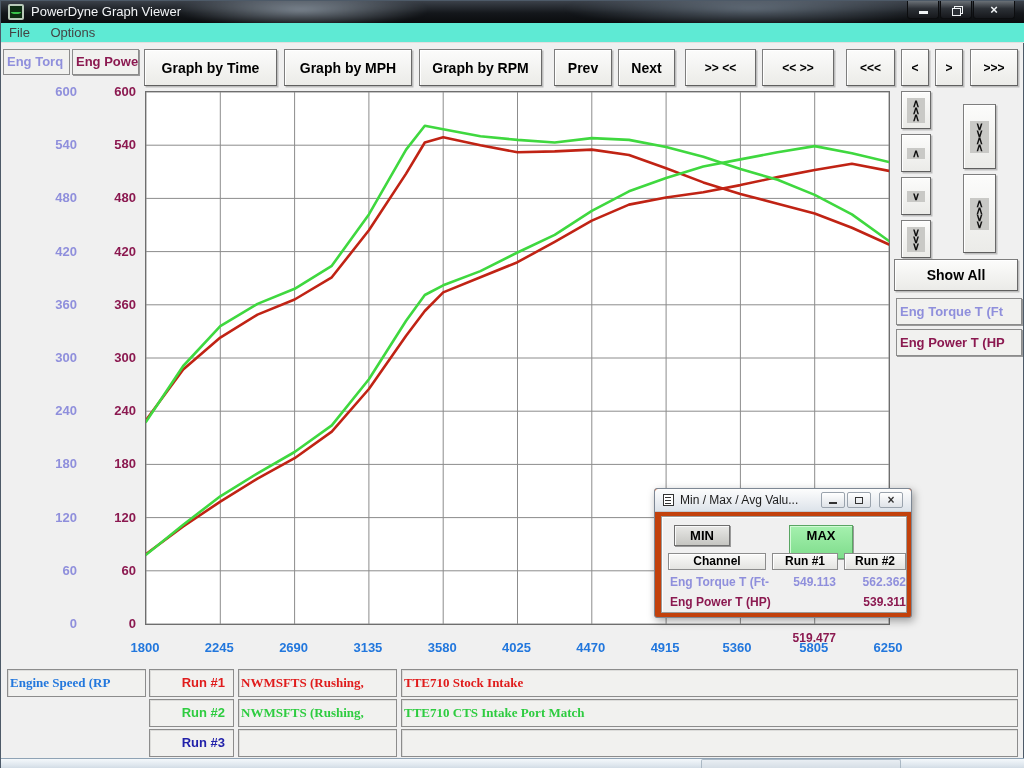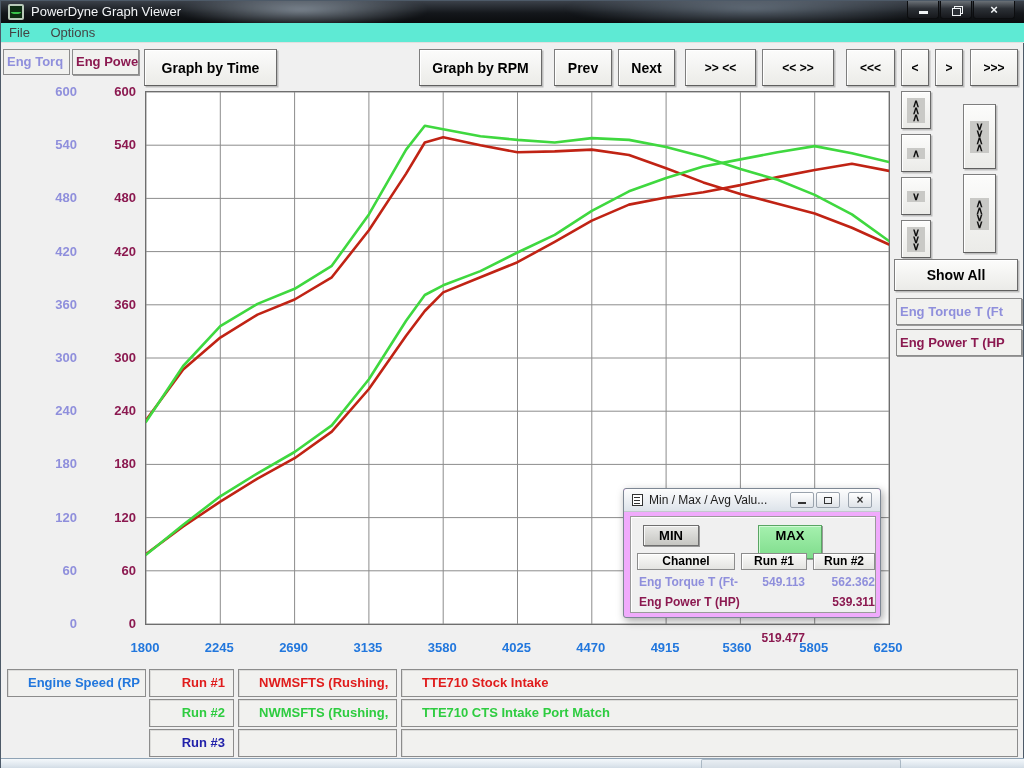--- a/index.html
+++ b/index.html
@@ -62,22 +62,22 @@
 
   
   .chev-stack { display:flex; flex-direction:column; align-items:center; justify-content:center;
     background:#c9c9c6; padding:2px 5px; }
   .chev { font-size:11px; line-height:7px; font-weight:bold; color:#111; }
   .side-label { position:absolute; border:1px solid #8c8c8c; background:#f1f1ef;
     box-shadow:1px 1px 0 #9a9a9a; font-weight:bold; font-size:13px; line-height:25px;
     padding-left:3px; overflow:hidden; white-space:nowrap; }
 
   
-  #minmax-win { position:absolute; left:622px; top:487px; width:258px; height:130px;
-    background:#f0abfc; border:1px solid #7d8794; border-radius:3px;
+  #minmax-win { position:absolute; left:653px; top:487px; width:258px; height:130px;
+    background:#c2410c; border:1px solid #7d8794; border-radius:3px;
     box-shadow:2px 3px 8px rgba(0,0,0,.35); z-index:20;padding-left:28px; }
   #minmax-title { position:absolute; left:0; top:0; width:100%; height:23px;
     background:linear-gradient(180deg,#fdfdfd,#dde3ea); border-bottom:1px solid #c2c8cf;
     border-radius:3px 3px 0 0; }
   #minmax-title .txt { position:absolute; left:25px; top:4px; font-size:12px; color:#1c1c1c; white-space:nowrap; }
   .mm-icon { position:absolute; left:8px; top:5px; width:11px; height:12px;
     background:#fff; border:1px solid #333; }
   .mm-icon:before { content:""; position:absolute; left:1px; top:2px; width:6px; height:1px; background:#333; box-shadow:0 3px 0 #333, 0 6px 0 #333; }
   .mm-btn { position:absolute; top:3px; width:24px; height:16px; background:linear-gradient(180deg,#fff,#dfe3e8);
     border:1px solid #9aa3ad; border-radius:2px; display:flex; align-items:center; justify-content:center; cursor:pointer; }
@@ -95,21 +95,21 @@
     box-shadow:inset 1px 1px 0 #d2fad6, 1px 1px 0 #9a9a9a;
     font-weight:bold; font-size:13px; text-align:center; line-height:19px; cursor:pointer; }
   .mm-head { position:absolute; top:36px; height:17px; background:linear-gradient(180deg,#fafaf9,#e4e4e1);
     border:1px solid #8c8c8c; box-shadow:inset 1px 1px 0 #fff;
     font-weight:bold; font-size:12px; text-align:center; line-height:15px; overflow:hidden; }
   .mm-cell { position:absolute; height:16px; font-weight:bold; font-size:12px; white-space:nowrap; }
   .mm-num { text-align:right; }
 
   
   .run-label { font-weight:bold; font-size:13px; line-height:26px; text-align:right; padding-right:8px; }
-  .data-label { font-weight:bold; font-size:13px; line-height:26px; padding-left:20px; }
+  .data-label { font-weight:bold; font-size:13px; line-height:26px; padding-left:2px;font-family:Liberation Serif, serif; }
 
   
   #taskbar { position:absolute; left:0; top:757px; width:1024px; height:11px;
     background:linear-gradient(180deg,#f4f8fb 0%,#dfe7ee 60%,#cdd8e2 100%);
     border-top:1px solid #8fa3b5; }
   #taskbar .bump { position:absolute; left:700px; top:0px; width:200px; height:10px;
     background:linear-gradient(180deg,#e9eef3,#d3dce4); border:1px solid #aab8c4; border-bottom:none; border-radius:2px 2px 0 0; }
 </style>
 </head>
 <body>
@@ -138,20 +138,21 @@
 
   <div id="menubar">
     <span class="menu-item">File</span>
     <span class="menu-item">Options</span>
   </div>
 
   <div id="tab-torque">Eng Torq</div>
   <div id="tab-power">Eng Power</div>
 
   <div class="btn3d" style="left:143px; top:48px; width:133px; height:37px;">Graph by Time</div>
+  <div class="btn3d" style="left:283px; top:48px; width:128px; height:37px;">Graph by MPH</div>
   <div class="btn3d" style="left:418px; top:48px; width:123px; height:37px;">Graph by RPM</div>
   <div class="btn3d" style="left:553px; top:48px; width:58px; height:37px;">Prev</div>
   <div class="btn3d" style="left:617px; top:48px; width:57px; height:37px;">Next</div>
   <div class="btn3d" style="left:684px; top:48px; width:71px; height:37px; font-size:12px;">&gt;&gt; &lt;&lt;</div>
   <div class="btn3d" style="left:761px; top:48px; width:72px; height:37px; font-size:12px;">&lt;&lt; &gt;&gt;</div>
   <div class="btn3d" style="left:845px; top:48px; width:49px; height:37px; font-size:12px;">&lt;&lt;&lt;</div>
   <div class="btn3d" style="left:900px; top:48px; width:28px; height:37px; font-size:12px;">&lt;</div>
   <div class="btn3d" style="left:934px; top:48px; width:28px; height:37px; font-size:12px;">&gt;</div>
   <div class="btn3d" style="left:969px; top:48px; width:48px; height:37px; font-size:12px;">&gt;&gt;&gt;</div>
 

